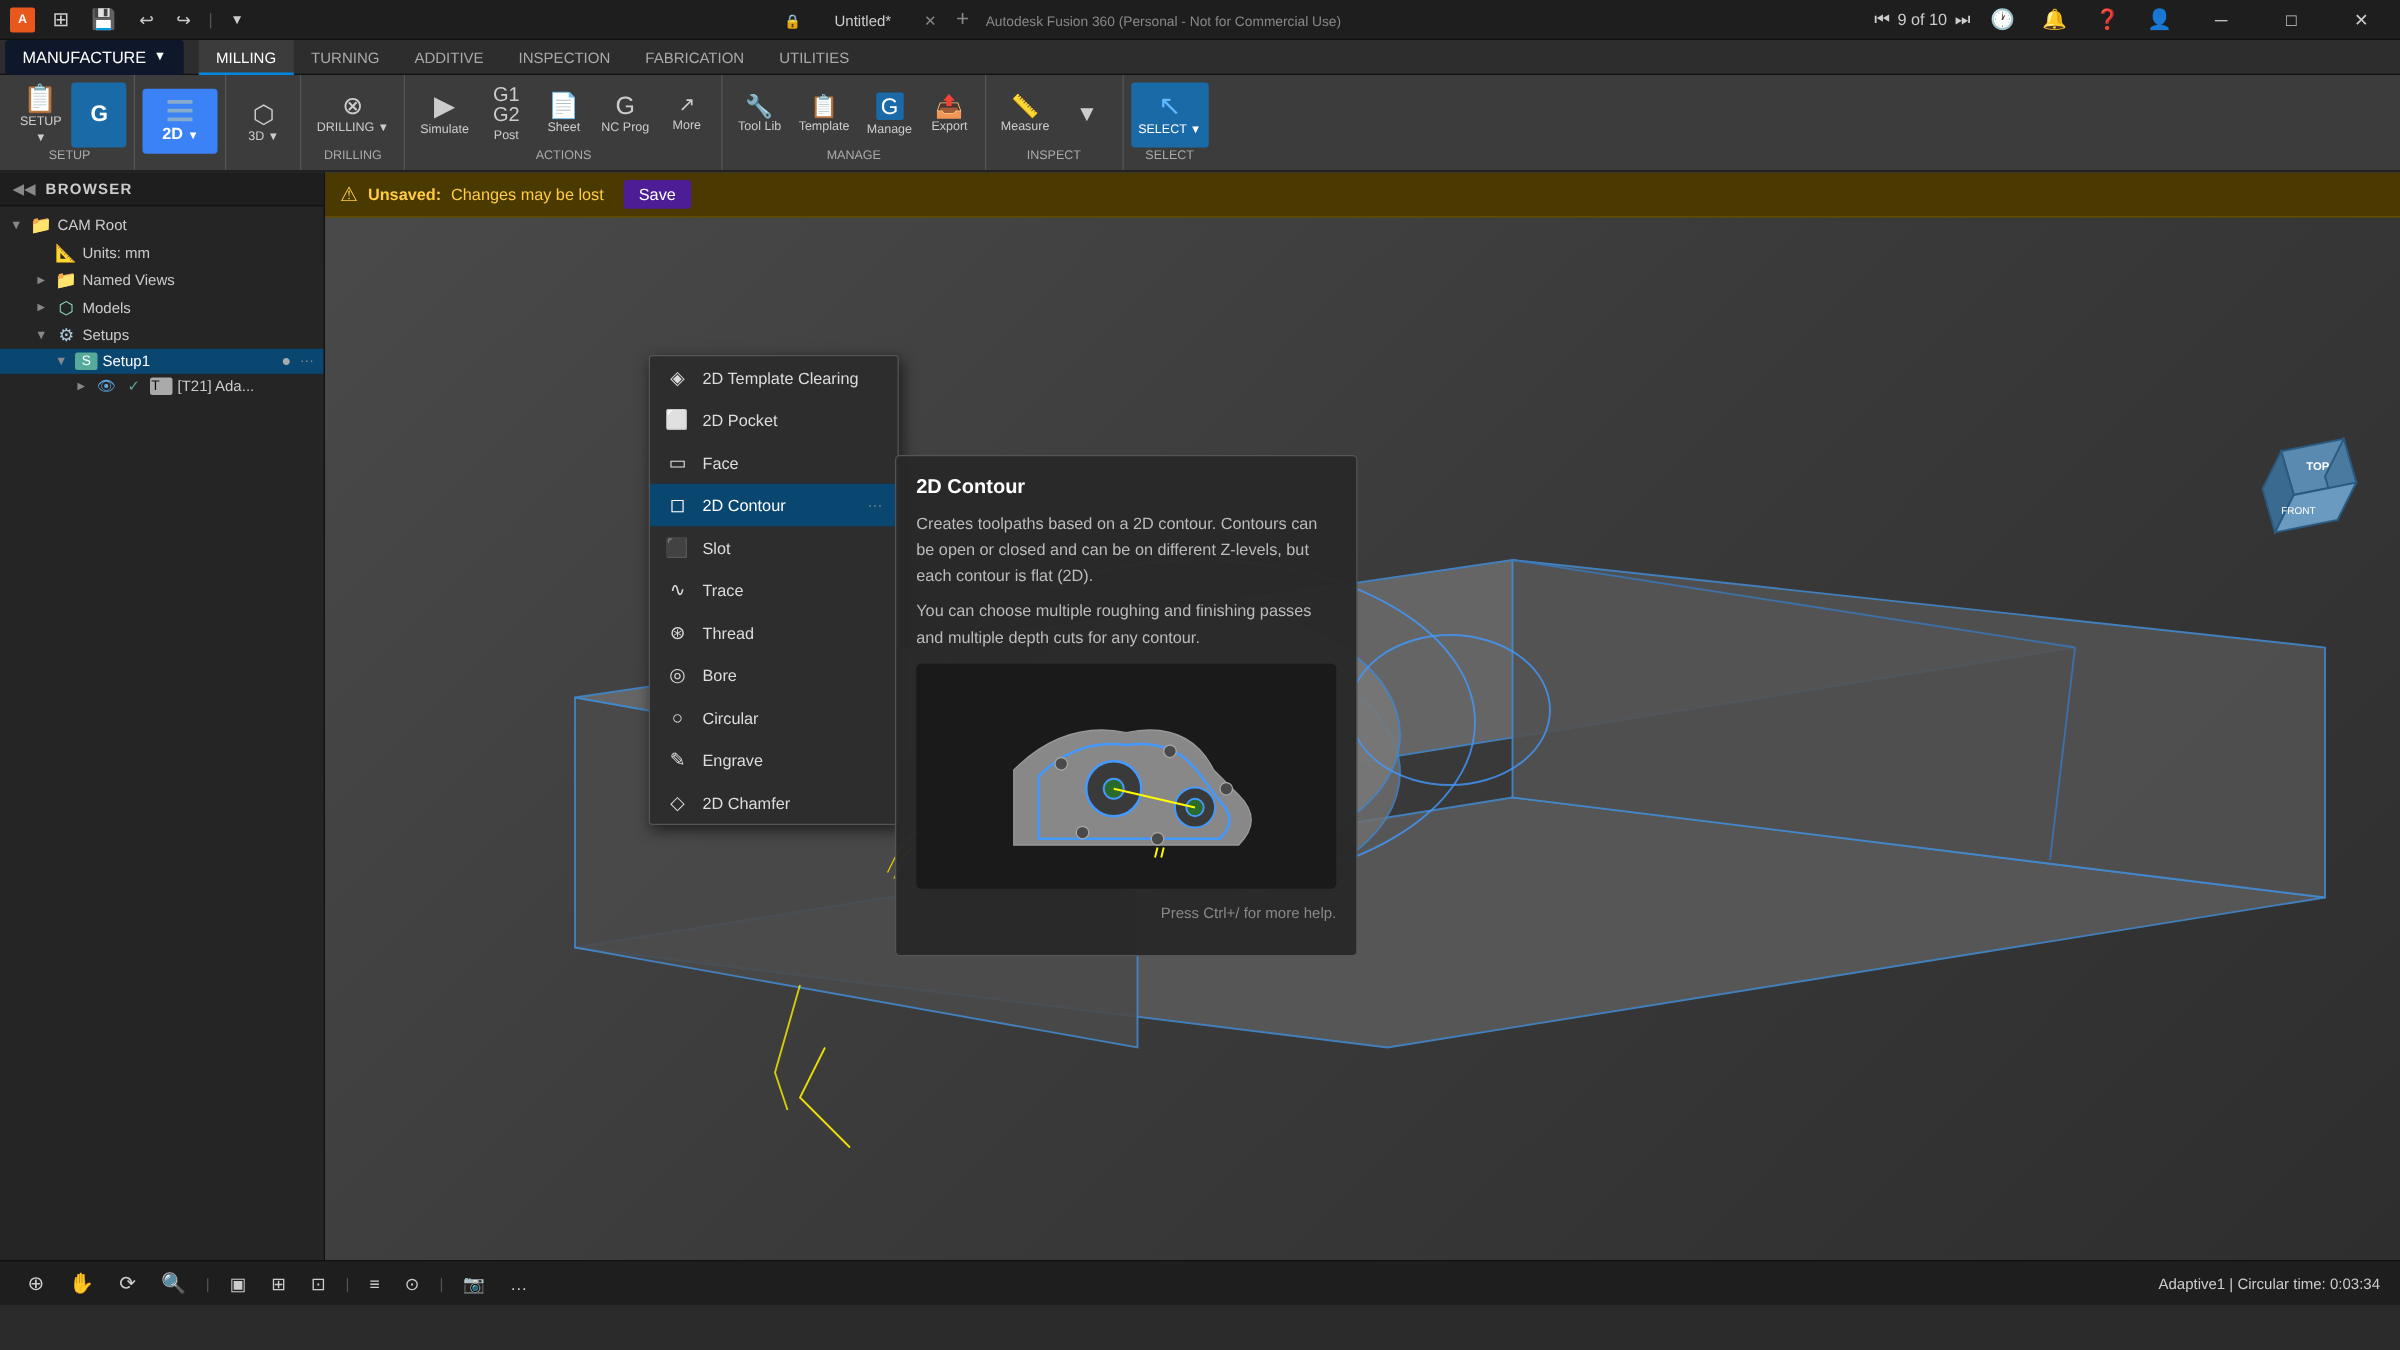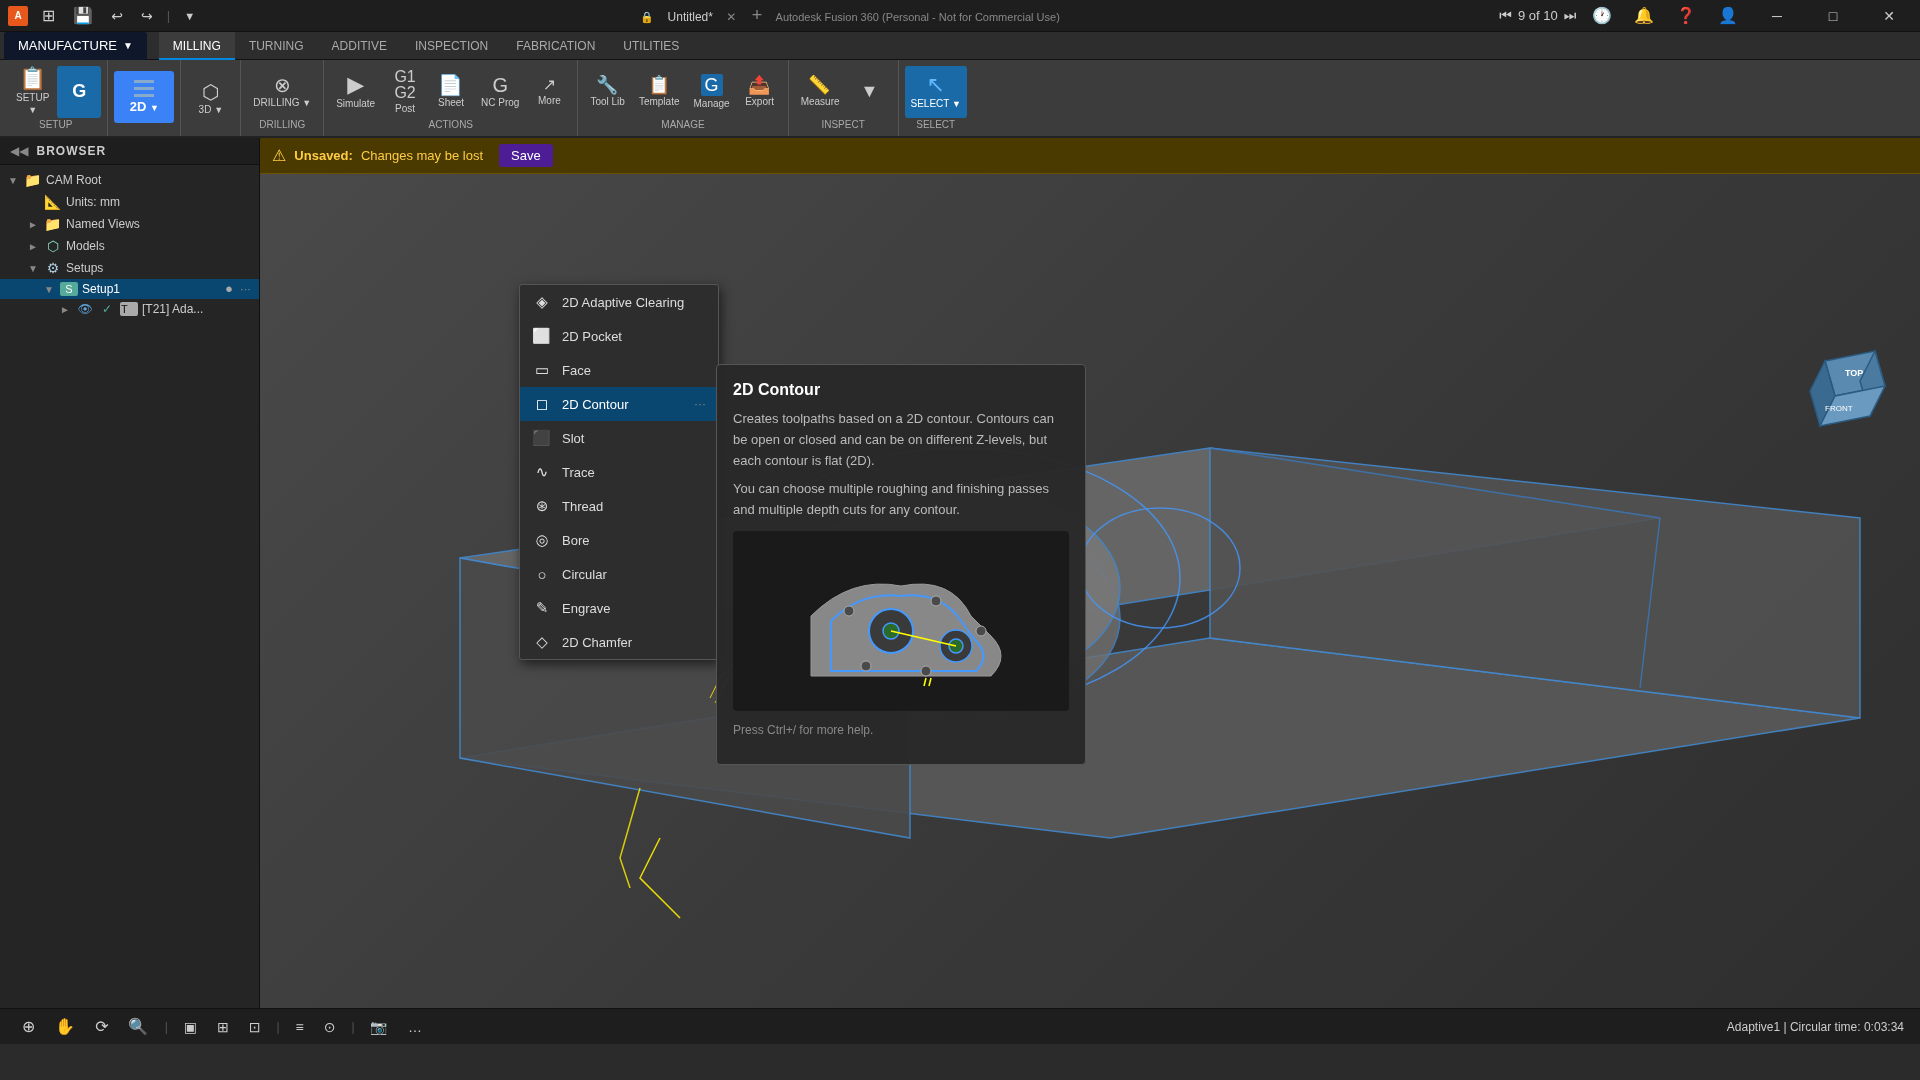--- a/index.html
+++ b/index.html
@@ -194,21 +194,21 @@
       background: rgba(40, 40, 40, 0.97);
       border: 1px solid #555;
       border-radius: 4px;
       width: 370px;
       padding: 16px;
       z-index: 200;
       color: #ddd;
     }
     #tooltip-popup h3 { font-size: 16px; color: #fff; margin-bottom: 10px; }
     #tooltip-popup p { font-size: 13px; line-height: 1.6; margin-bottom: 8px; color: #bbb; }
-    #tooltip-popup .hint { font-size: 12px; color: #888; margin-top: 8px; }
+    #tooltip-popup .hint { font-size: 12px; color: #888; margin-top: 8px; text-align: right; }
     #tooltip-img {
       width: 100%;
       height: 180px;
       margin: 10px 0;
       background: #1a1a1a;
       border-radius: 4px;
       display: flex;
       align-items: center;
       justify-content: center;
       overflow: hidden;
@@ -291,21 +291,21 @@
   <div style="display:flex;gap:6px;align-items:center;">
     <span class="tb-btn" style="font-size:16px;">⊞</span>
     <span class="tb-btn" style="font-size:16px;">💾</span>
     <span class="tb-btn">↩</span>
     <span class="tb-btn">↪</span>
     <span style="color:#555;margin:0 2px;">|</span>
     <span class="tb-btn" style="font-size:11px;">▼</span>
   </div>
   <div class="app-title">
     <span style="font-size:11px;">🔒</span>
-    <span style="margin:0 10px;">Untitled*</span>
+    <span style="margin:0 23px;">Untitled*</span>
     <span style="cursor:pointer;color:#888;">✕</span>
     <span style="cursor:pointer;color:#888;margin-left:12px;font-size:18px;">+</span>
     &nbsp;&nbsp;
     <span style="font-size:11px;color:#888;margin-top:14px;">Autodesk Fusion 360 (Personal - Not for Commercial Use)</span>
   </div>
   <div style="display:flex;align-items:center;gap:10px;margin-left:auto;">
     <div class="nav-counter">
       <span style="font-size:14px;cursor:pointer;">⏮</span>
       <span>9 of 10</span>
       <span style="font-size:14px;cursor:pointer;">⏭</span>
@@ -547,21 +547,21 @@
     <div id="unsaved-banner">
       <span style="font-size:16px;">⚠</span>
       <span style="font-weight:bold;">Unsaved:</span>
       <span>Changes may be lost</span>
       <button class="save-btn">Save</button>
     </div>
 
     <div id="dropdown-2d">
       <div class="dd-item">
         <span class="dd-icon">◈</span>
-        <span>2D Adaptive Clearing</span>
+        <span>2D Template Clearing</span>
       </div>
       <div class="dd-item">
         <span class="dd-icon">⬜</span>
         <span>2D Pocket</span>
       </div>
       <div class="dd-item">
         <span class="dd-icon">▭</span>
         <span>Face</span>
       </div>
       <div class="dd-item dd-selected">

